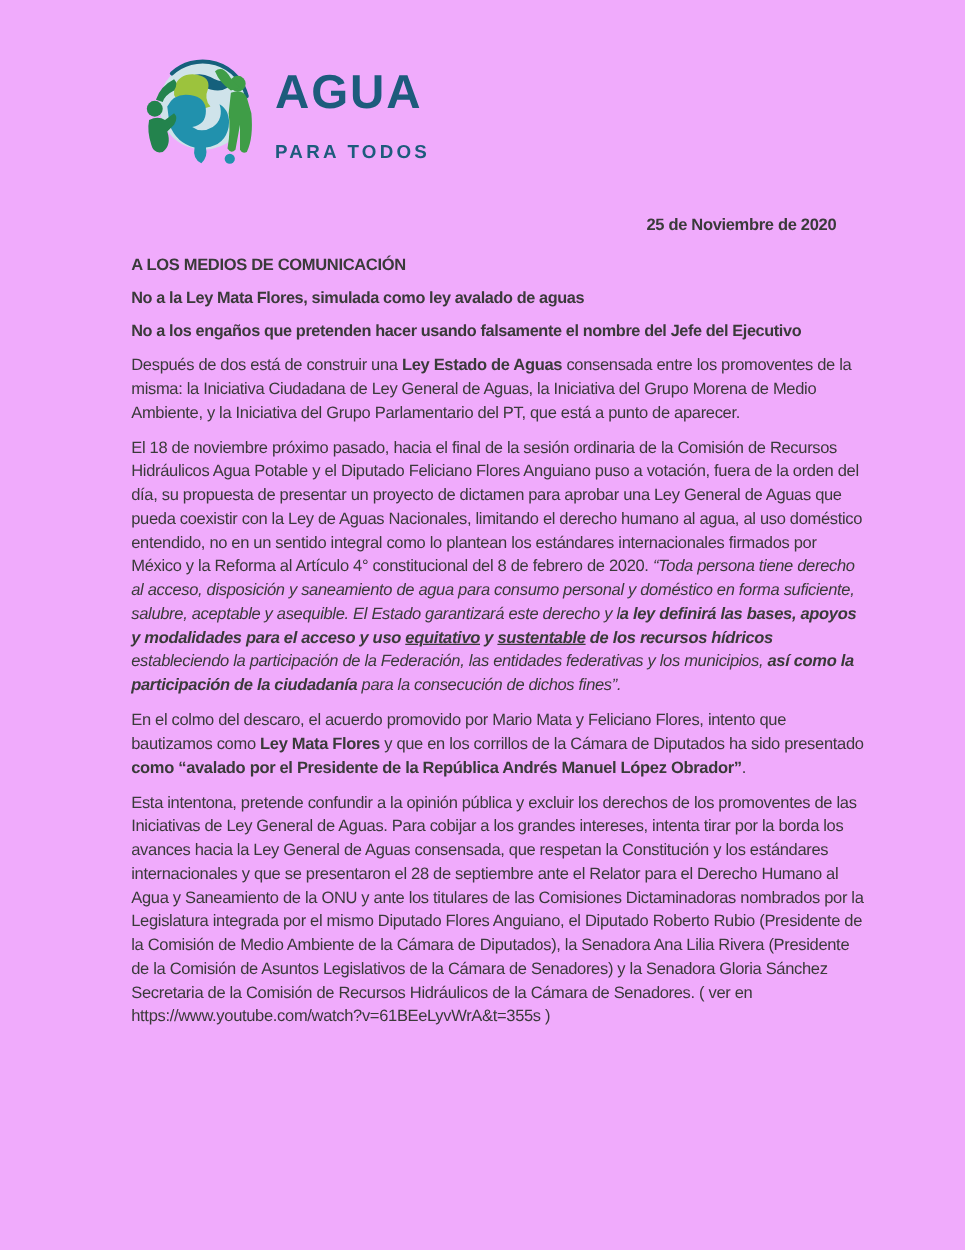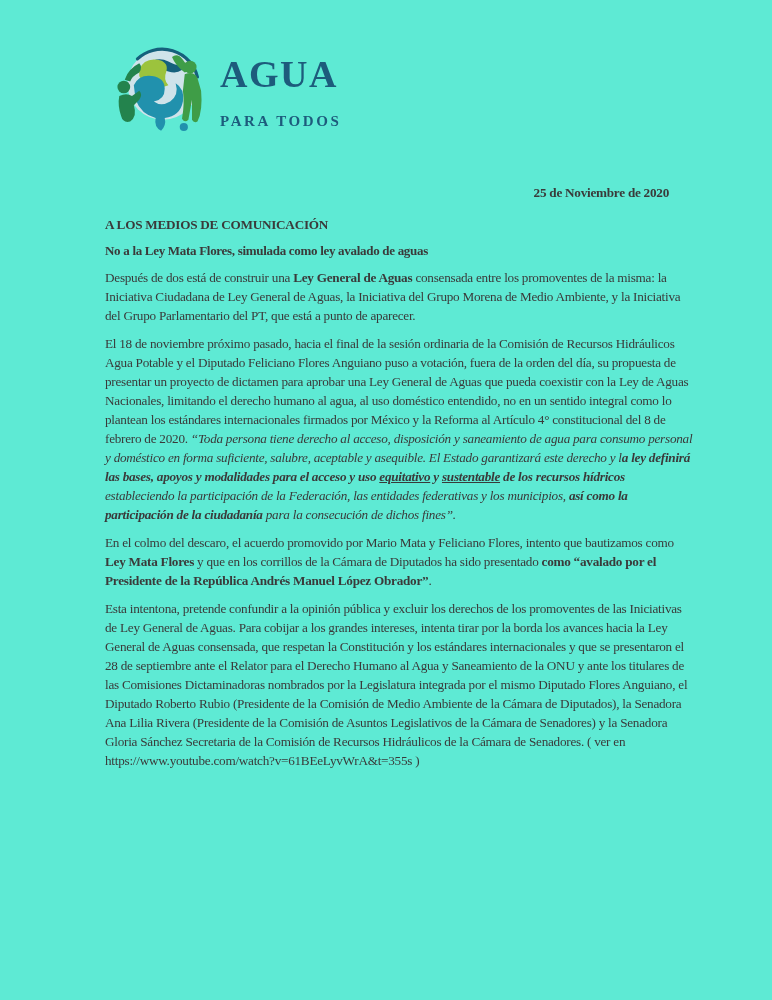--- a/index.html
+++ b/index.html
@@ -1,22 +1,22 @@
 <!DOCTYPE html>
 <html><head>
 <meta charset="utf-8">
 <style>
   html, body { margin: 0; padding: 0; background: #ffffff; }
   .page {
     position: relative;
     width: 772px;
     height: 1000px;
-    background: #5eead4;
+    background: #f0abfc;
     overflow: hidden;
-    font-family: Liberation Serif, serif;
+    font-family: Liberation Sans, sans-serif;
     color: #3a3a3a;
   }
   .logo {
     position: absolute;
     left: 112px;
     top: 30px;
     display: flex;
     align-items: center;
   }
   .logo svg { width: 100px; height: 114px; display: block; }
@@ -41,21 +41,21 @@
     top: 170px;
     width: 590px;
     font-size: 13.2px;
     letter-spacing: -0.25px;
     line-height: 19px;
   }
   .date {
     text-align: right;
     padding-right: 26px;
     font-weight: 700;
-    margin: 13px 0 13px 0;
+    margin: 0 0 13px 0;
   }
   .recipient {
     font-weight: 700;
     margin: 0 0 7px 0;
   }
   .headline {
     font-weight: 700;
     font-size: 13px;
     letter-spacing: -0.3px;
     white-space: nowrap;
@@ -96,21 +96,22 @@
     <div class="logo-text">
       <div class="logo-agua">AGUA</div>
       <div class="logo-para">PARA TODOS</div>
     </div>
   </header>
 
   <main class="content">
     <p class="date">25 de Noviembre de 2020</p>
     <p class="recipient">A LOS MEDIOS DE COMUNICACIÓN</p>
     <p class="headline">No a la Ley Mata Flores, simulada como ley avalado de aguas</p>
+    <p class="headline">No a los engaños que pretenden hacer usando falsamente el nombre del Jefe del Ejecutivo</p>
     <div id="paragraphs">
-        <p class="para"><span class="">Después de dos está de construir una </span><span class="b ">Ley General de Aguas</span><span class=""> consensada entre los promoventes de la misma: la Iniciativa Ciudadana de Ley General de Aguas, la Iniciativa del Grupo Morena de Medio Ambiente, y la Iniciativa del Grupo Parlamentario del PT, que está a punto de aparecer.</span></p>
+        <p class="para"><span class="">Después de dos está de construir una </span><span class="b ">Ley Estado de Aguas</span><span class=""> consensada entre los promoventes de la misma: la Iniciativa Ciudadana de Ley General de Aguas, la Iniciativa del Grupo Morena de Medio Ambiente, y la Iniciativa del Grupo Parlamentario del PT, que está a punto de aparecer.</span></p>
         <p class="para"><span class="">El 18 de noviembre próximo pasado, hacia el final de la sesión ordinaria de la Comisión de Recursos Hidráulicos Agua Potable y el Diputado Feliciano Flores Anguiano puso a votación, fuera de la orden del día, su propuesta de presentar un proyecto de dictamen para aprobar una Ley General de Aguas que pueda coexistir con la Ley de Aguas Nacionales, limitando el derecho humano al agua, al uso doméstico entendido, no en un sentido integral como lo plantean los estándares internacionales firmados por México y la Reforma al Artículo 4° constitucional del 8 de febrero de 2020. </span><span class="i ">“Toda persona tiene derecho al acceso, disposición y saneamiento de agua para consumo personal y doméstico en forma suficiente, salubre, aceptable y asequible. El Estado garantizará este derecho y l</span><span class="b i ">a ley definirá las bases, apoyos y modalidades para el acceso y uso </span><span class="b i u">equitativo</span><span class="b i "> y </span><span class="b i u">sustentable</span><span class="b i "> de los recursos hídricos </span><span class="i ">estableciendo la participación de la Federación, las entidades federativas y los municipios, </span><span class="b i ">así como la participación de la ciudadanía</span><span class="i "> para la consecución de dichos fines”.</span></p>
         <p class="para"><span class="">En el colmo del descaro, el acuerdo promovido por Mario Mata y Feliciano Flores, intento que bautizamos como </span><span class="b ">Ley Mata Flores</span><span class=""> y que en los corrillos de la Cámara de Diputados ha sido presentado </span><span class="b ">como “avalado por el Presidente de la República Andrés Manuel López Obrador”</span><span class="">.</span></p>
         <p class="para"><span class="">Esta intentona, pretende confundir a la opinión pública y excluir los derechos de los promoventes de las Iniciativas de Ley General de Aguas. Para cobijar a los grandes intereses, intenta tirar por la borda los avances hacia la Ley General de Aguas consensada, que respetan la Constitución y los estándares internacionales y que se presentaron el 28 de septiembre ante el Relator para el Derecho Humano al Agua y Saneamiento de la ONU y ante los titulares de las Comisiones Dictaminadoras nombrados por la Legislatura integrada por el mismo Diputado Flores Anguiano, el Diputado Roberto Rubio (Presidente de la Comisión de Medio Ambiente de la Cámara de Diputados), la Senadora Ana Lilia Rivera (Presidente de la Comisión de Asuntos Legislativos de la Cámara de Senadores) y la Senadora Gloria Sánchez Secretaria de la Comisión de Recursos Hidráulicos de la Cámara de Senadores. ( ver en https://www.youtube.com/watch?v=61BEeLyvWrA&amp;t=355s )</span></p>
       </div>
   </main>
 
 </div>
 
 </body></html>

